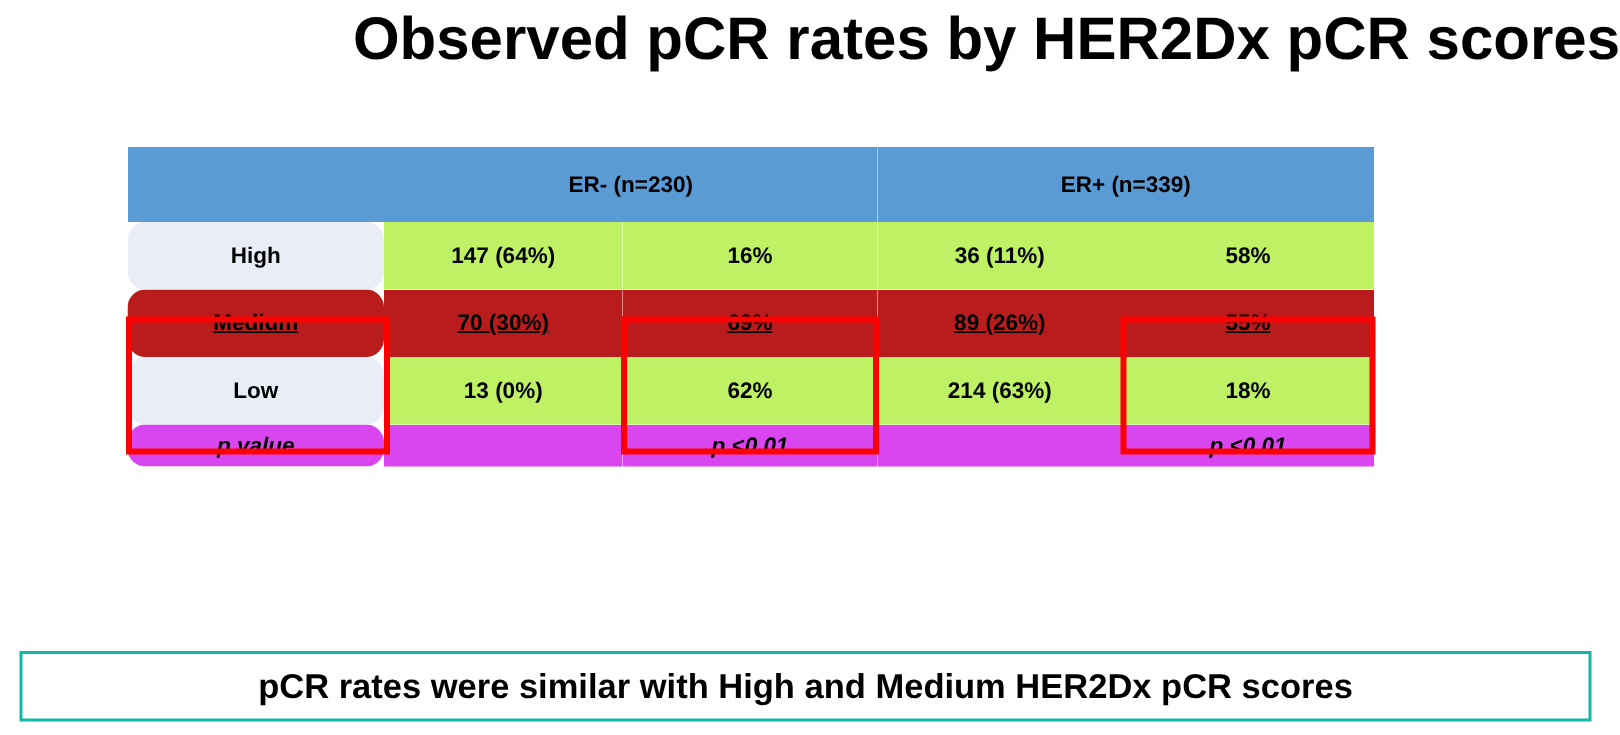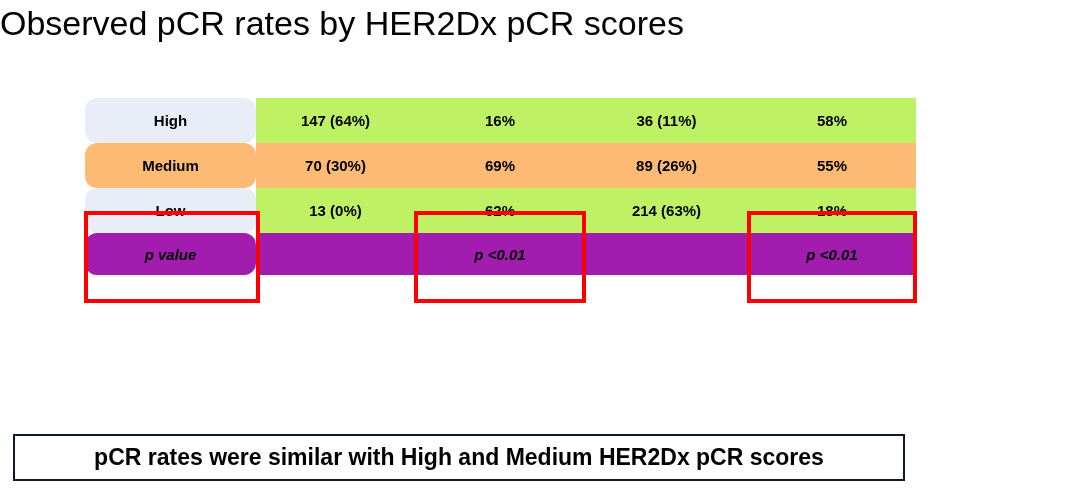--- a/index.html
+++ b/index.html
@@ -14,24 +14,24 @@
     font-family: "Liberation Sans", sans-serif;
     overflow: hidden;
   }
 
   
   #slide-title {
     position: absolute;
     left: 0;
     top: 4px;
     width: 1080px;
-    text-align: left;
-    font-family: "Liberation Sans", sans-serif;
-    font-size: 34px;
-    font-weight: 400;
+    text-align: right;
+    font-family: "Liberation Sans", sans-serif;
+    font-size: 40px;
+    font-weight: 700;
     color: #000000;
     letter-spacing: 0px;
     white-space: nowrap;
   }
 
   
   #pcr-table {
     position: absolute;
     left: 85px;
     top: 98px;
@@ -90,25 +90,25 @@
   tr.data-row td {
     height: 45px;
     border-right: 3px solid #FFFFFF;
     border-bottom: 2px solid #FFFFFF;
   }
   tr.data-row td.last { border-right: none; }
   tr.data-row td.first { text-align: left; padding-left: 12px; border-radius: 12px; }
 
   tr.shade-light td { background: #E8EDF7; }
   tr.shade-light td.alt { background: #bef264; }
-  tr.shade-dark  td { background: #fdba74; }
+  tr.shade-dark  td { background: #b91c1c; text-decoration: underline; }
 
   tr.pvalue-row td {
-    height: 42px;
-    background: #a21caf;
+    height: 28px;
+    background: #d946ef;
     font-style: italic;
     border-bottom: none;
   }
   tr.pvalue-row td.first {
     text-align: left;
     padding-left: 12px;
     font-style: italic;
   }
 
   
@@ -120,24 +120,24 @@
   }
   #red-box-scores  { left: 84px;  top: 211px; width: 176px; height: 92px; }
   #red-box-er-neg  { left: 414px; top: 211px; width: 172px; height: 92px; }
   #red-box-er-pos  { left: 747px; top: 211px; width: 170px; height: 92px; }
 
   
   #conclusion-banner {
     position: absolute;
     left: 13px;
     top: 434px;
-    width: 892px;
+    width: 1048px;
     height: 47px;
     box-sizing: border-box;
-    border: 2px solid #0f172a;
+    border: 2px solid #14b8a6;
     background: #FFFFFF;
     display: flex;
     align-items: center;
     justify-content: center;
   }
   #conclusion-text {
     font-family: "Liberation Sans", sans-serif;
     font-size: 23px;
     font-weight: bold;
     color: #000000;
@@ -151,20 +151,25 @@
 
 <table id="pcr-table">
   <colgroup>
     <col class="col-w1">
       <col class="col-w2">
       <col class="col-w3">
       <col class="col-w4">
       <col class="col-w5">
   </colgroup>
   <tbody>
+    <tr class="group-header">
+      <td class="empty-corner"></td>
+      <td colspan="2">ER- (n=230)</td>
+      <td colspan="2" class="last">ER+ (n=339)</td>
+    </tr>
 
 
     <tr class="data-row shade-light">
       <td class="first">High</td>
       <td class="alt">147 (64%)</td>
       <td class="alt">16%</td>
       <td class="alt">36 (11%)</td>
       <td class="alt last">58%</td>
     </tr>
 

